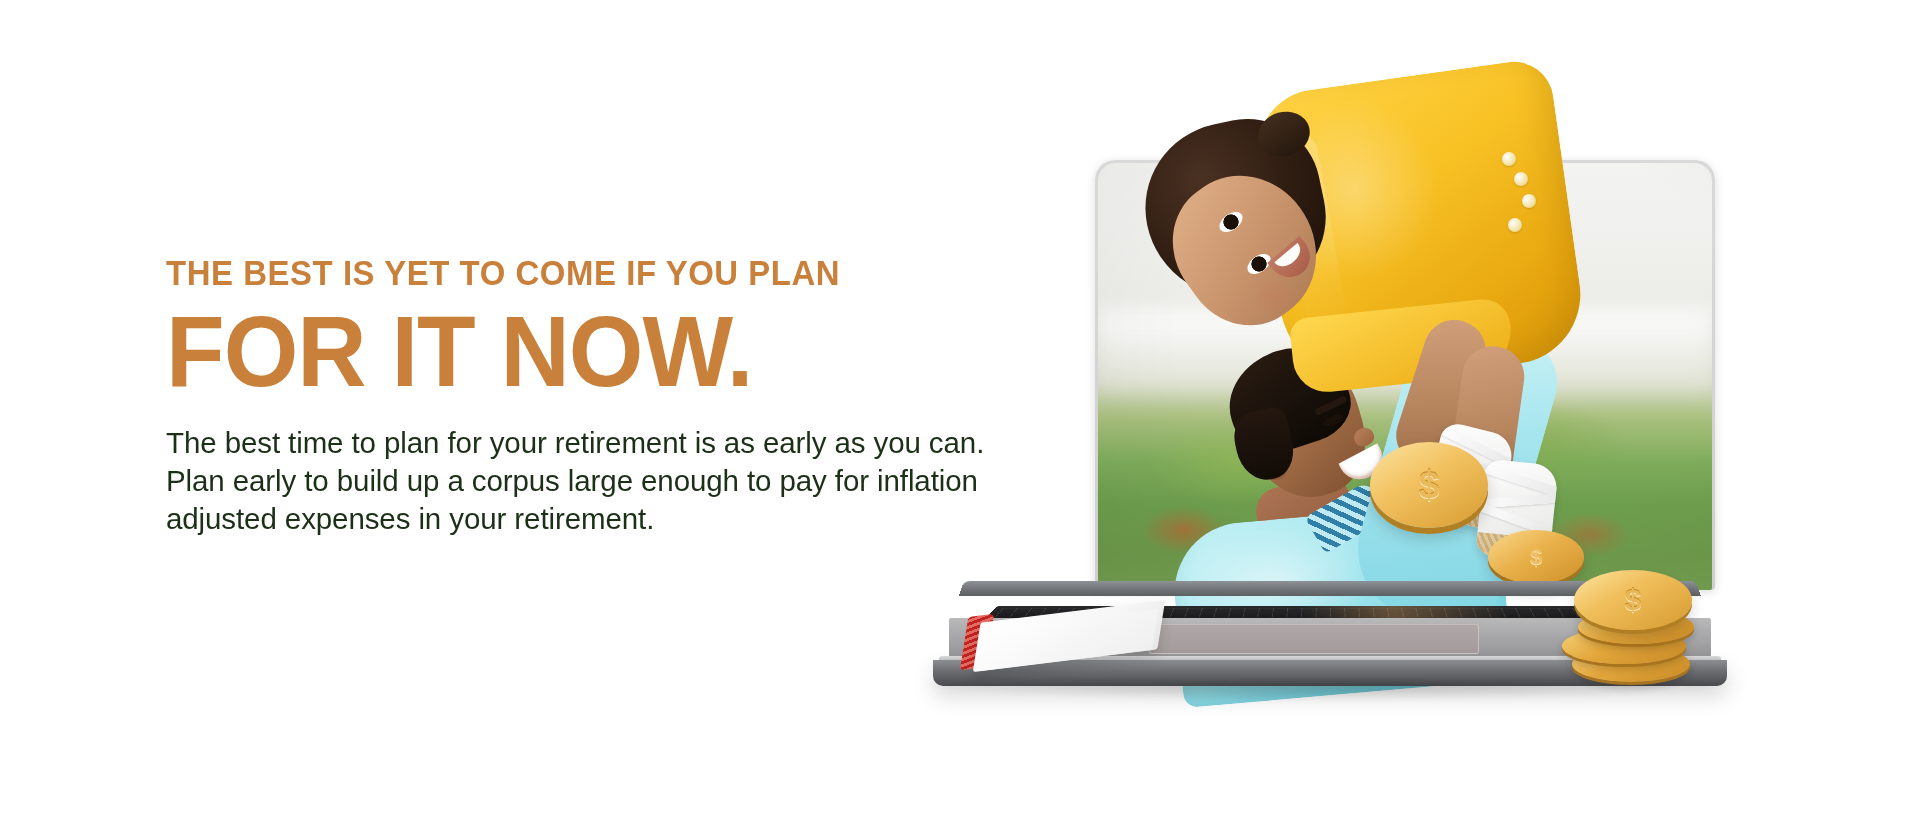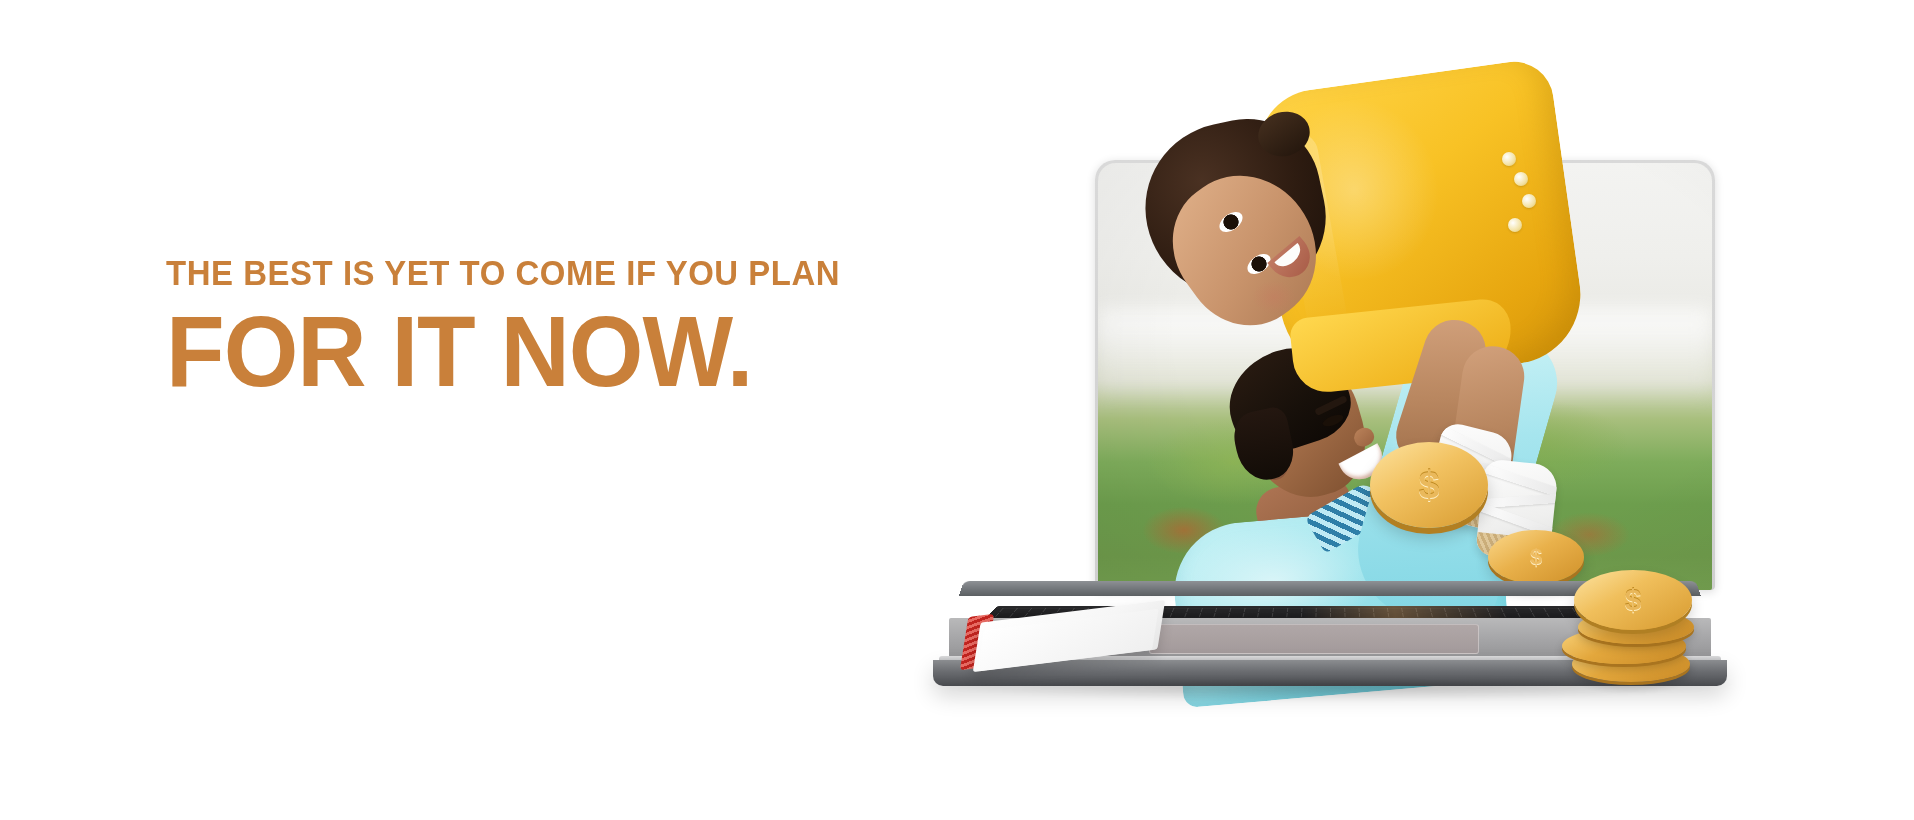--- a/index.html
+++ b/index.html
@@ -467,20 +467,21 @@
   .sandal.a2 { left:540px; top:352px; transform:rotate(6deg); }
 </style>
 </head>
 <body>
 
 <div class="banner">
 
   <div class="copy">
     <div class="kicker">THE BEST IS YET TO COME IF YOU PLAN</div>
     <div class="headline">FOR IT NOW.</div>
+    <p class="lede">The best time to plan for your retirement is as early as you can. Plan early to build up a corpus large enough to pay for inflation adjusted expenses in your retirement.</p>
   </div>
 
   <div class="laptop-scene">
 
     <div class="lid">
       <div class="screen">
         <div class="horizon"></div>
         <div class="vignette"></div>
       </div>
     </div>

